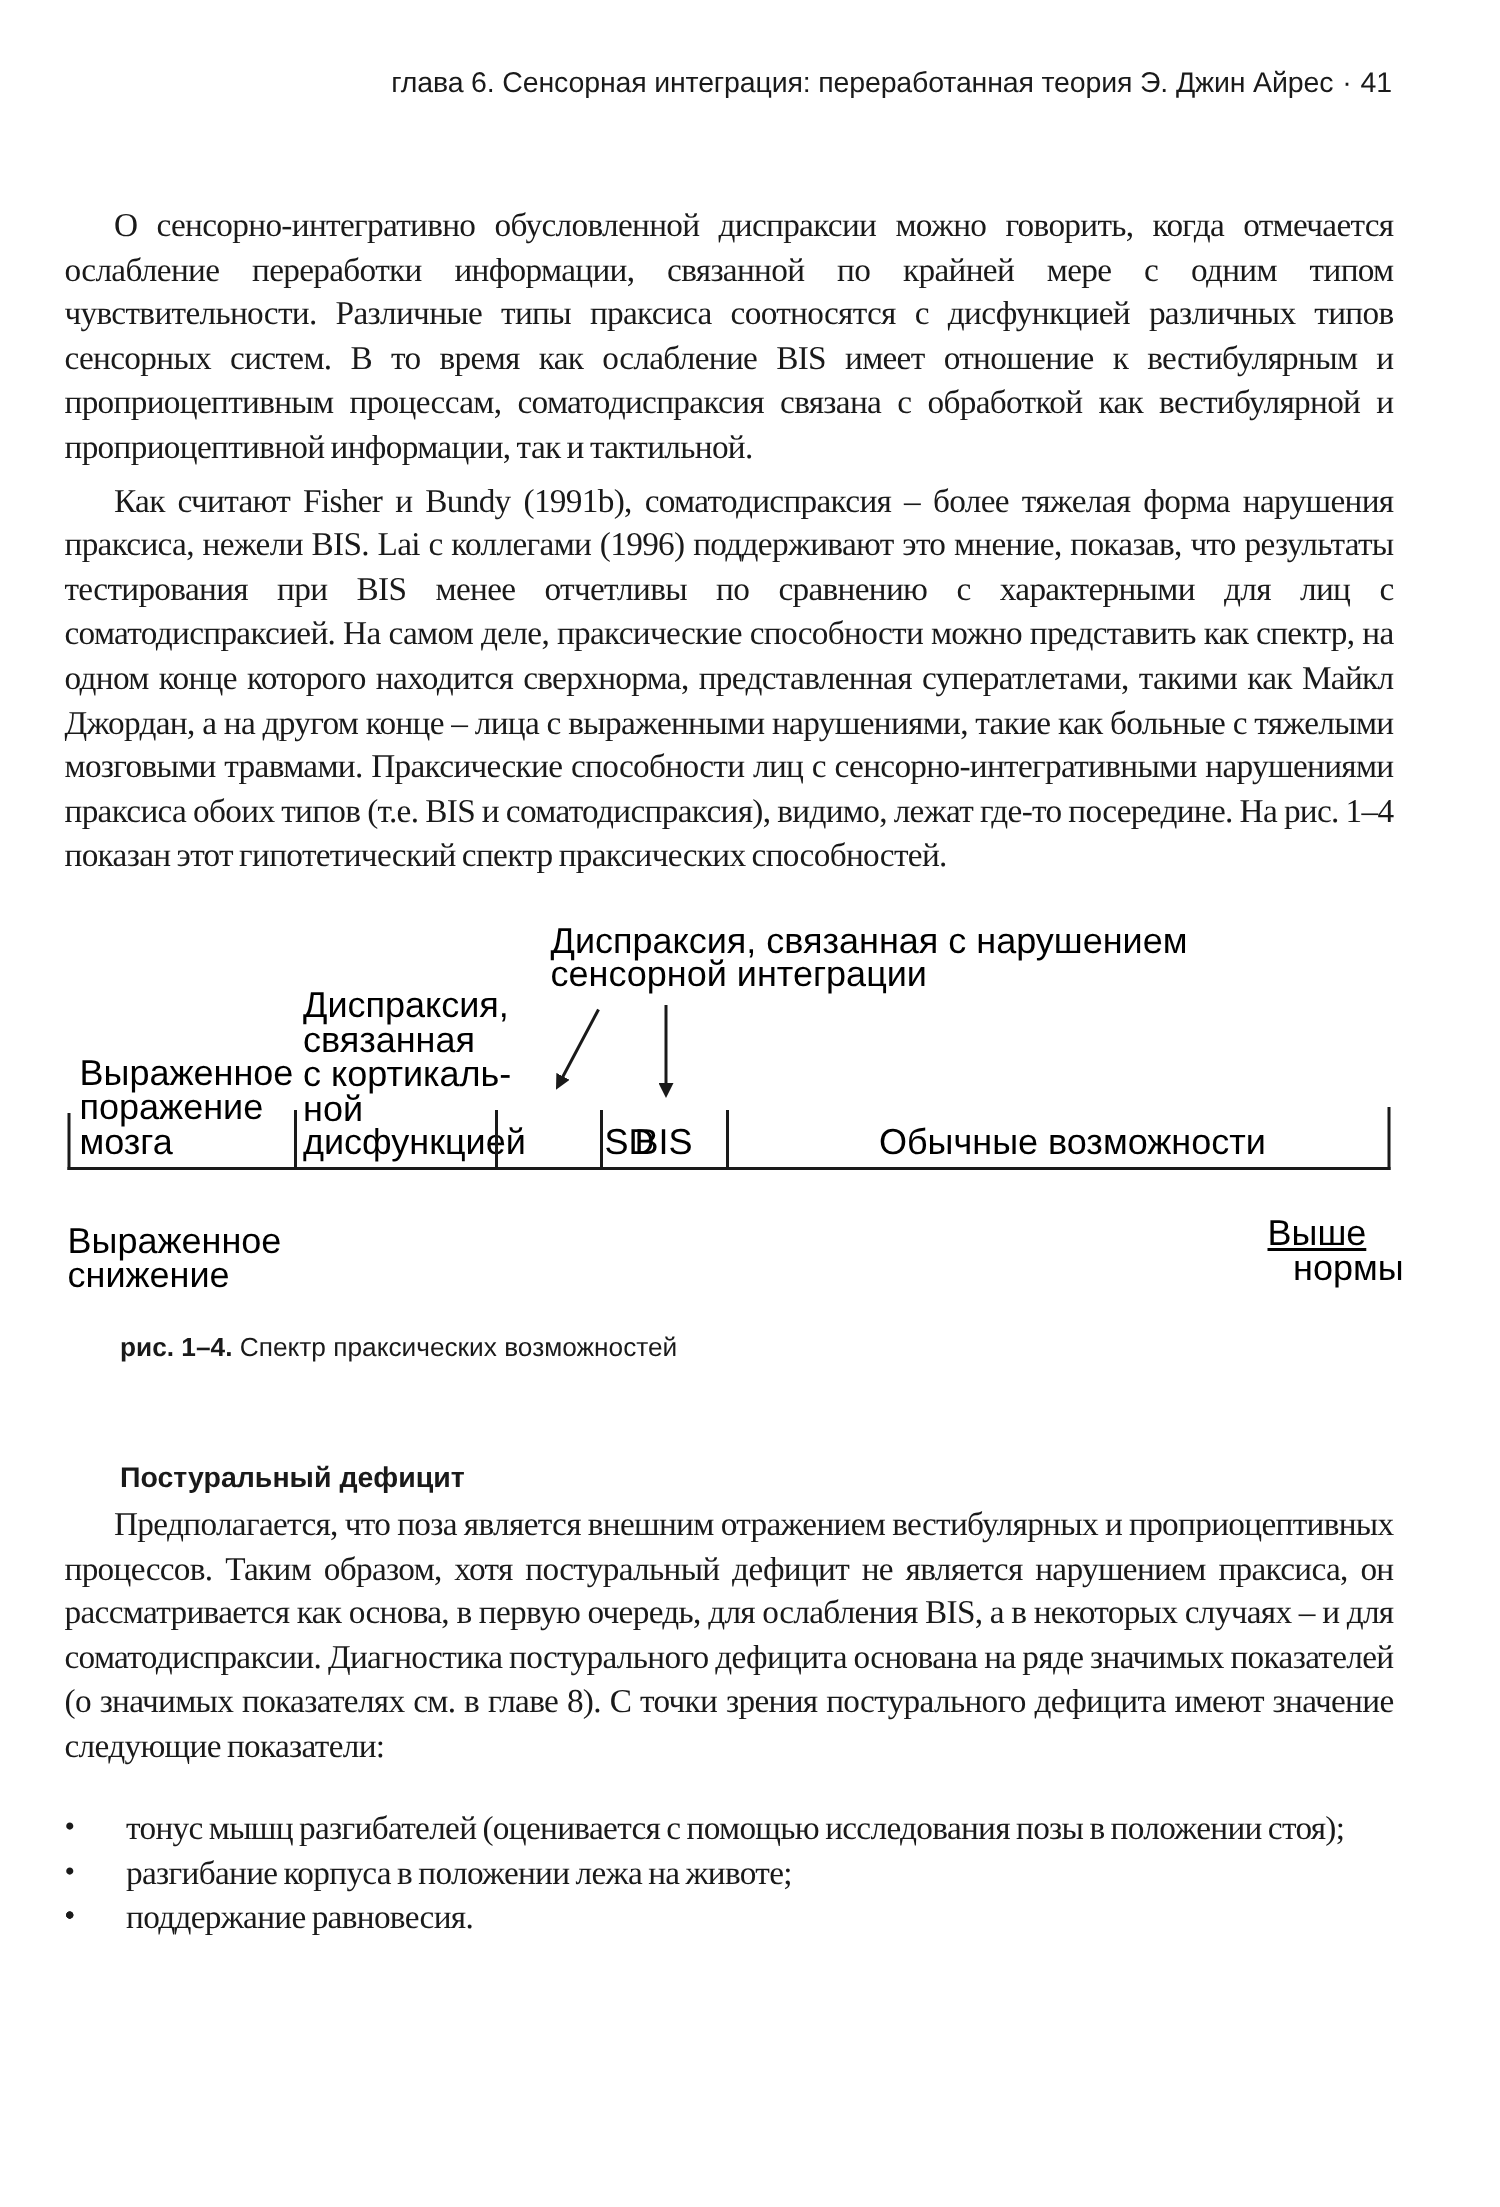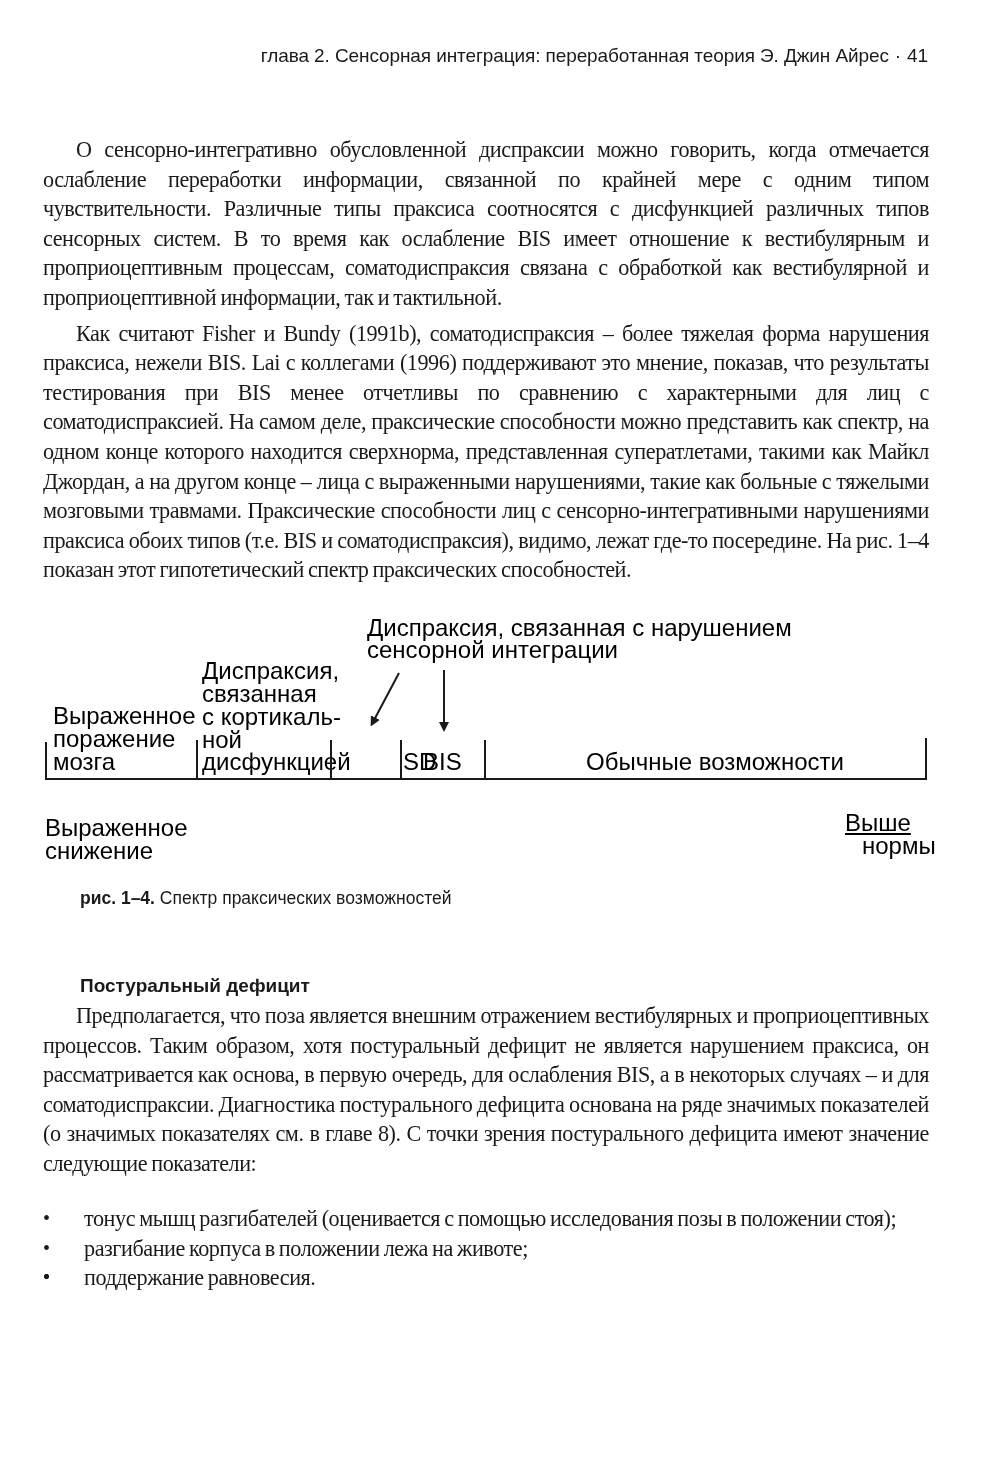--- a/index.html
+++ b/index.html
@@ -37,21 +37,21 @@
 
   .list { position: absolute; left: 43px; top: 1204px; width: 886px; margin: 0; padding: 0; list-style: none;
     font-size: 22.2px; line-height: 29.6px; letter-spacing: -0.45px; word-spacing: -1px; text-align: justify; }
   .list li { position: relative; padding-left: 41px; }
   .list li .bullet { position: absolute; left: 0; top: 0; font-size: 20px; }
 </style>
 </head>
 <body>
 
 <div class="running-head sans">
-  <span>глава 2. Сенсорная интеграция: переработанная теория Э. Джин Айрес</span><span class="dot">·</span><span>41</span>
+  <span>глава 6. Сенсорная интеграция: переработанная теория Э. Джин Айрес</span><span class="dot">·</span><span>41</span>
 </div>
 
 <div class="body-block serif" style="top:135px;">
   <p>О сенсорно-интегративно обусловленной диспраксии можно говорить, когда отмечается ослабление переработки информации, связанной по крайней мере с одним типом чувствительности. Различные типы праксиса соотносятся с дисфункцией различных типов сенсорных систем. В то время как ослабление BIS имеет отношение к вестибулярным и проприоцептивным процессам, соматодиспраксия связана с обработкой как вестибулярной и проприоцептивной информации, так и тактильной.</p>
   <p>Как считают Fisher и Bundy (1991b), соматодиспраксия – более тяжелая форма нарушения праксиса, нежели BIS. Lai с коллегами (1996) поддерживают это мнение, показав, что результаты тестирования при BIS менее отчетливы по сравнению с характерными для лиц с соматодиспраксией. На самом деле, праксические способности можно представить как спектр, на одном конце которого находится сверхнорма, представленная суператлетами, такими как Майкл Джордан, а на другом конце – лица с выраженными нарушениями, такие как больные с тяжелыми мозговыми травмами. Праксические способности лиц с сенсорно-интегративными нарушениями праксиса обоих типов (т.е. BIS и соматодиспраксия), видимо, лежат где-то посередине. На рис. 1–4 показан этот гипотетический спектр праксических способностей.</p>
 </div>
 
 <div class="fig sans">
   <div class="lbl" style="left:367px; top:618px;">Диспраксия, связанная с нарушением</div>
   <div class="lbl" style="left:367px; top:640px;text-align:center;">сенсорной интеграции</div>

